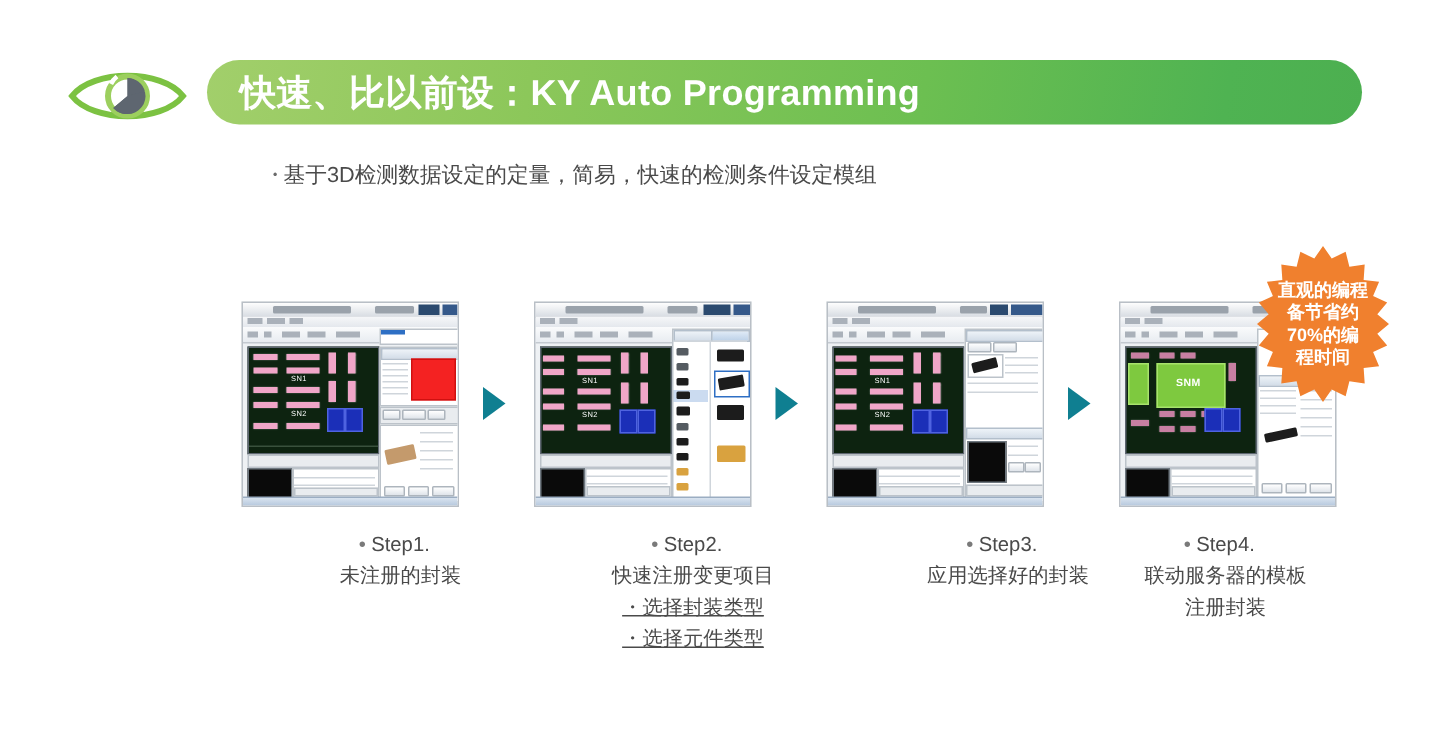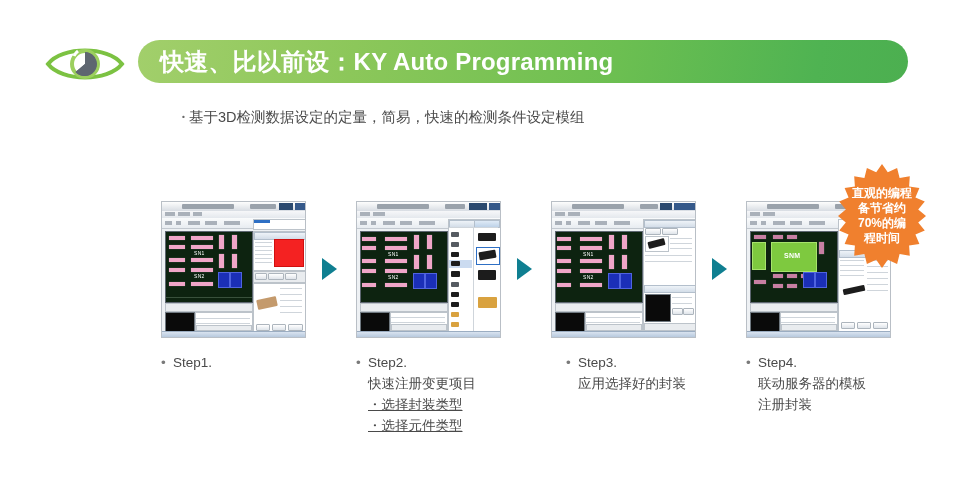--- a/index.html
+++ b/index.html
@@ -245,20 +245,21 @@
   }
 
   
   .caption {
     position: absolute;
     top: 352px;
     width: 200px;
     font-size: 13.5px;
     color: #4a4a4a;
     line-height: 21px;
+    text-align: center;
   }
   .cap-1 { left: 161px; }
   .cap-2 { left: 356px; }
   .cap-3 { left: 566px; }
   .cap-4 { left: 746px; width: 130px; }
   .cap-head {
     white-space: nowrap;
   }
   .cap-dot {
     display: inline-block;
@@ -597,20 +598,21 @@
     <span>备节省约</span>
     <span>70%的编</span>
     <span>程时间</span>
   </div>
 </div>
 
 <div class="caption cap-1">
   <div class="cap-head">
     <span class="cap-dot">•</span><span>Step1.</span>
   </div>
+  <div class="cap-body">未注册的封装</div>
 </div>
 
 <div class="caption cap-2">
   <div class="cap-head">
     <span class="cap-dot">•</span><span>Step2.</span>
   </div>
   <div class="cap-body">快速注册变更项目</div>
   <div class="cap-sub">・选择封装类型</div>
   <div class="cap-sub">・选择元件类型</div>
 </div>

